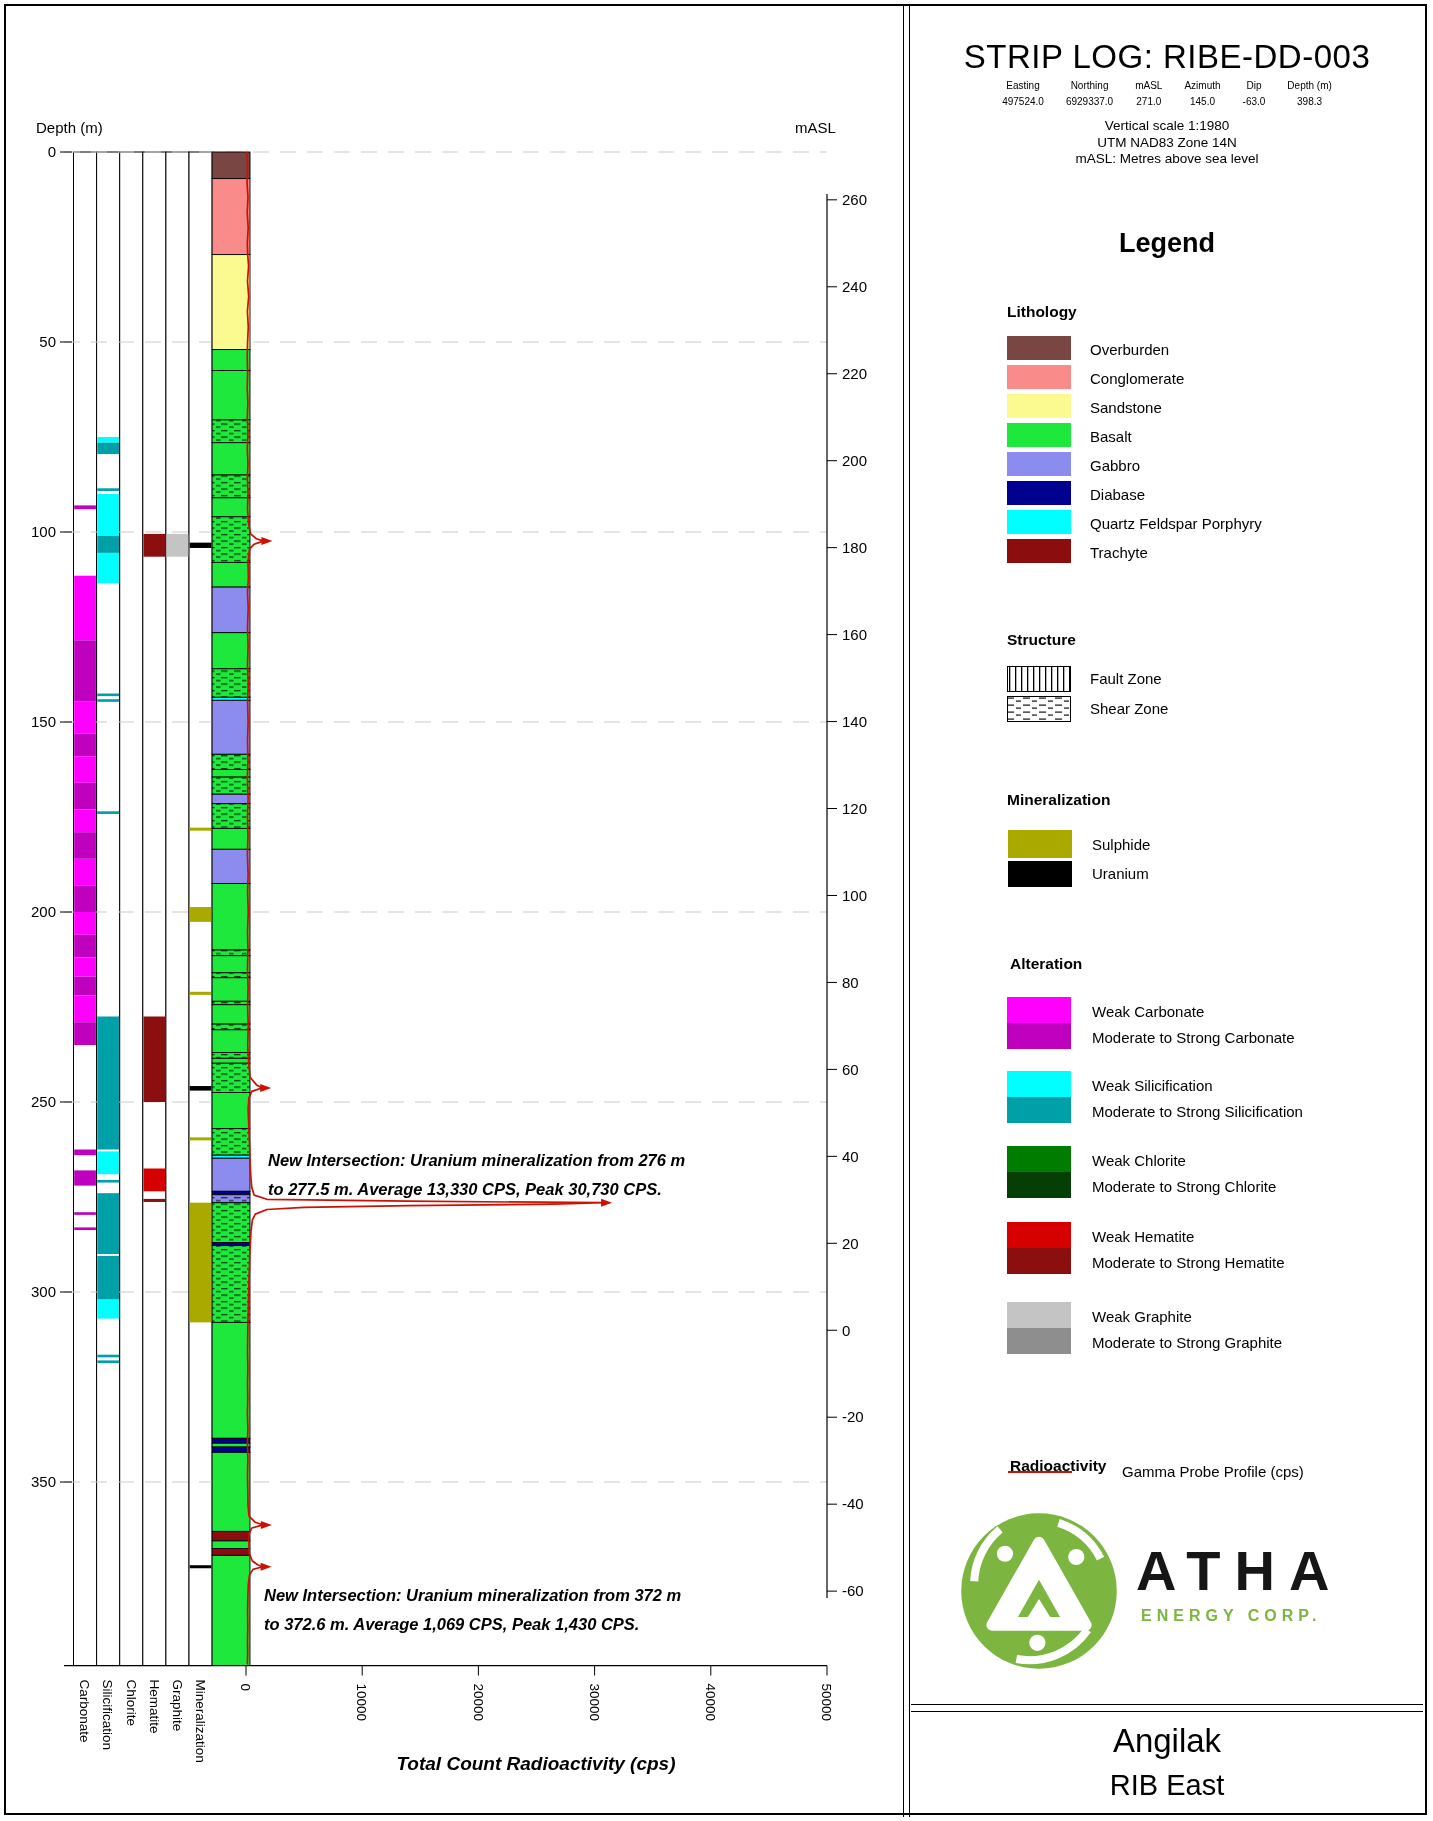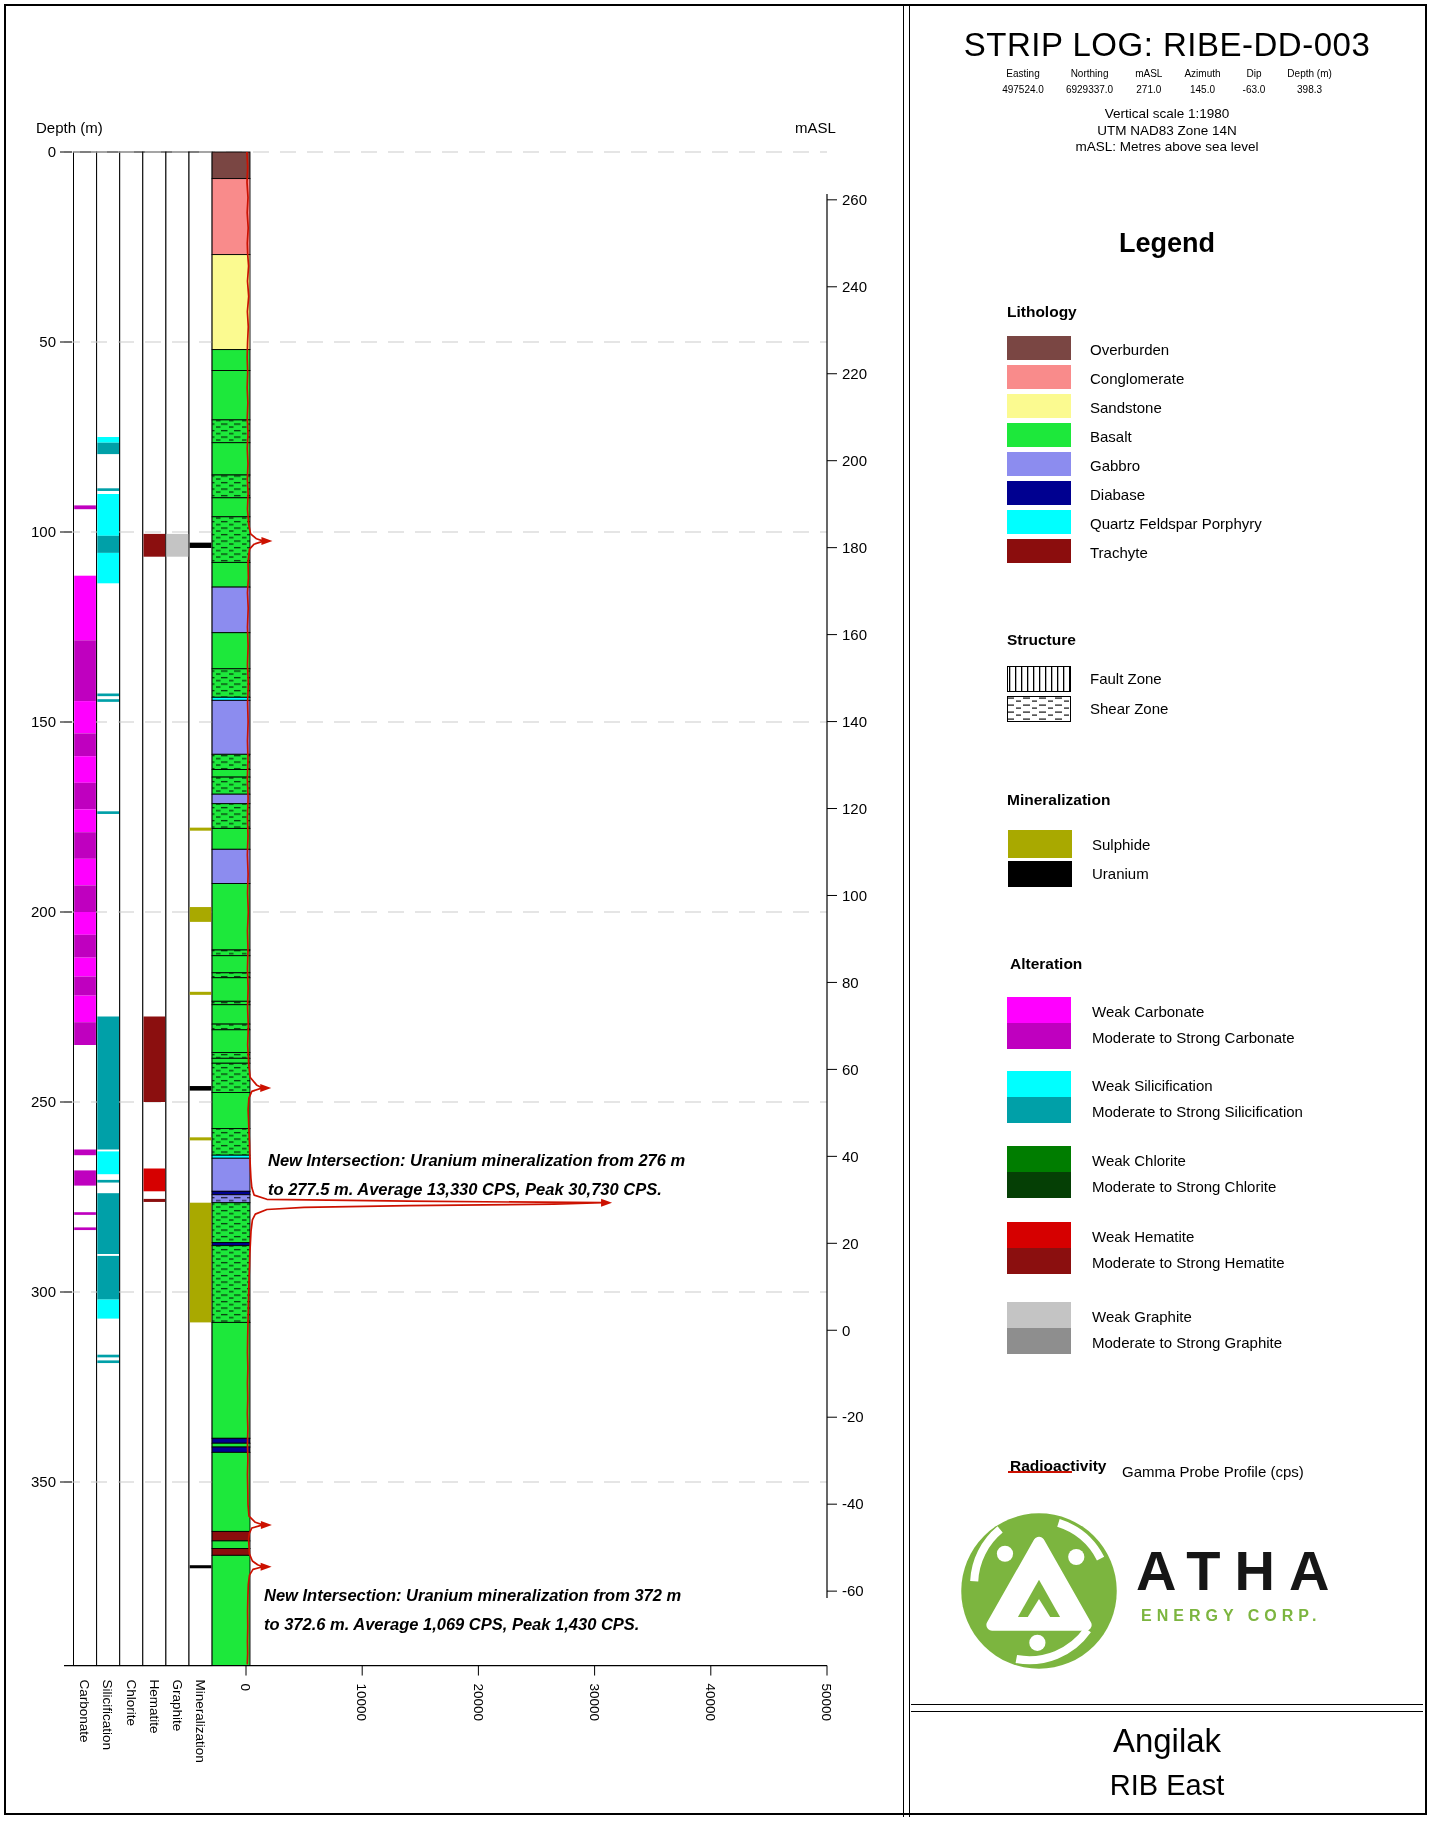--- a/index.html
+++ b/index.html
@@ -5,21 +5,21 @@
   html,body{margin:0;padding:0;background:#e8e8e8;}
   #page{position:relative;width:1433px;height:1821px;background:#fff;
         font-family:"Liberation Sans", sans-serif;color:#000;overflow:hidden;}
   .abs{position:absolute;}
   
   #outer-border{left:4px;top:4px;width:1423px;height:1811px;border:2px solid #000;box-sizing:border-box;}
   .vdiv{top:4px;height:1813px;width:1px;background:#000;}
   .hsep{left:911px;width:512px;height:1px;background:#000;}
   
   #title-block{left:911px;top:26px;width:512px;text-align:center;}
-  #strip-title{font-size:33px;letter-spacing:.5px;}
+  #strip-title{font-size:33px;letter-spacing:.5px;margin-top:12px;}
   #field-row{display:flex;justify-content:center;gap:22px;margin-top:2px;}
   .field{text-align:center;font-size:10px;line-height:16px;}
   .field .flabel{display:block;}
   .field .fvalue{display:block;}
   #scale-notes{margin-top:8px;font-size:13.5px;line-height:16.5px;}
   
   #legend-heading{left:911px;top:228px;width:512px;text-align:center;font-size:27px;font-weight:bold;}
   .sec-heading{font-size:15.5px;font-weight:bold;}
   .swatch{width:64px;height:24px;}
   .leg-label{font-size:15px;white-space:nowrap;}
@@ -266,20 +266,21 @@
       <polyline points="246.9,152.0 247.7,167.2 247.0,182.4 248.0,197.6 247.2,212.8 248.2,228.0 247.3,243.2 247.7,254.6 248.6,266.0 247.5,281.2 248.7,296.4 247.4,311.6 248.3,326.8 247.6,342.0 247.2,357.2 247.7,372.4 247.2,387.6 247.9,402.8 247.3,418.0 248.0,433.2 247.3,448.4 248.0,463.6 247.4,478.8 248.1,494.0 247.5,509.2 248.7,524.4 250.6,533.9 256.5,538.8 263.4,541.1 254.1,544.2 249.5,549.1 248.0,562.4 248.4,577.6 247.5,592.8 248.2,608.0 247.5,627.0 248.1,646.0 247.5,665.0 248.3,684.0 247.6,703.0 248.1,722.0 247.5,741.0 248.0,760.0 247.4,779.0 248.1,798.0 247.5,817.0 248.0,836.0 247.4,855.0 248.1,874.0 247.6,893.0 248.3,912.0 247.5,931.0 248.0,950.0 247.5,969.0 248.1,988.0 247.6,1007.0 248.3,1026.0 247.7,1045.0 248.7,1064.0 250.1,1077.3 256.5,1084.9 262.3,1087.9 251.8,1091.4 248.9,1098.2 248.1,1109.6 248.6,1121.0 249.0,1132.4 249.5,1143.8 249.8,1155.2 250.3,1166.6 250.9,1178.0 251.8,1187.5 254.1,1195.1 266.9,1199.3 408.7,1201.2 603.1,1202.7 553.9,1204.2 408.7,1205.7 304.1,1207.3 266.9,1209.5 255.3,1214.1 252.4,1219.8 251.0,1231.2 250.4,1242.6 249.8,1254.0 249.5,1265.4 249.1,1276.8 248.8,1288.2 248.5,1299.6 248.3,1311.0 248.0,1322.4 247.7,1337.6 247.5,1352.8 247.9,1368.0 247.5,1383.2 247.8,1398.4 247.4,1413.6 247.9,1428.8 247.5,1444.0 247.9,1459.2 247.5,1474.4 247.8,1489.6 248.0,1504.8 249.0,1516.2 255.3,1522.3 262.8,1524.9 251.8,1528.0 249.3,1533.3 248.6,1539.0 249.0,1546.6 249.5,1554.2 252.4,1561.0 257.6,1564.8 262.6,1566.7 253.0,1569.4 249.5,1575.1 248.3,1584.6 247.9,1596.0 247.6,1611.2 247.8,1626.4 247.5,1641.6 247.7,1653.0 247.3,1664.4" fill="none" stroke="#CC1100" stroke-width="1.7" stroke-linejoin="round"></polyline>
       <polygon points="272.43,541.12 261.43,537.12 261.43,545.12" fill="#CC1100"></polygon>
       <polygon points="271.26800000000003,1087.94 260.26800000000003,1083.94 260.26800000000003,1091.94" fill="#CC1100"></polygon>
       <polygon points="612.0826,1202.7 601.0826,1198.7 601.0826,1206.7" fill="#CC1100"></polygon>
       <polygon points="271.849,1524.94 260.849,1520.94 260.849,1528.94" fill="#CC1100"></polygon>
       <polygon points="271.6166,1566.74 260.6166,1562.74 260.6166,1570.74" fill="#CC1100"></polygon>
     </svg>
 
   <div class="abs" id="depth-axis-title">Depth (m)</div>
   <div class="abs" id="masl-axis-title">mASL</div>
+  <div class="abs" id="x-axis-title">Total Count Radioactivity (cps)</div>
   <div class="abs annotation" id="annotation-1">New Intersection: Uranium mineralization from 276 m
 to 277.5 m. Average 13,330 CPS, Peak 30,730 CPS.</div>
   <div class="abs annotation" id="annotation-2">New Intersection: Uranium mineralization from 372 m
 to 372.6 m. Average 1,069 CPS, Peak 1,430 CPS.</div>
 
   <div class="abs" id="title-block">
     <div id="strip-title">STRIP LOG: RIBE-DD-003</div>
     <div id="field-row">
       <div class="field">
           <span class="flabel">Easting</span>

